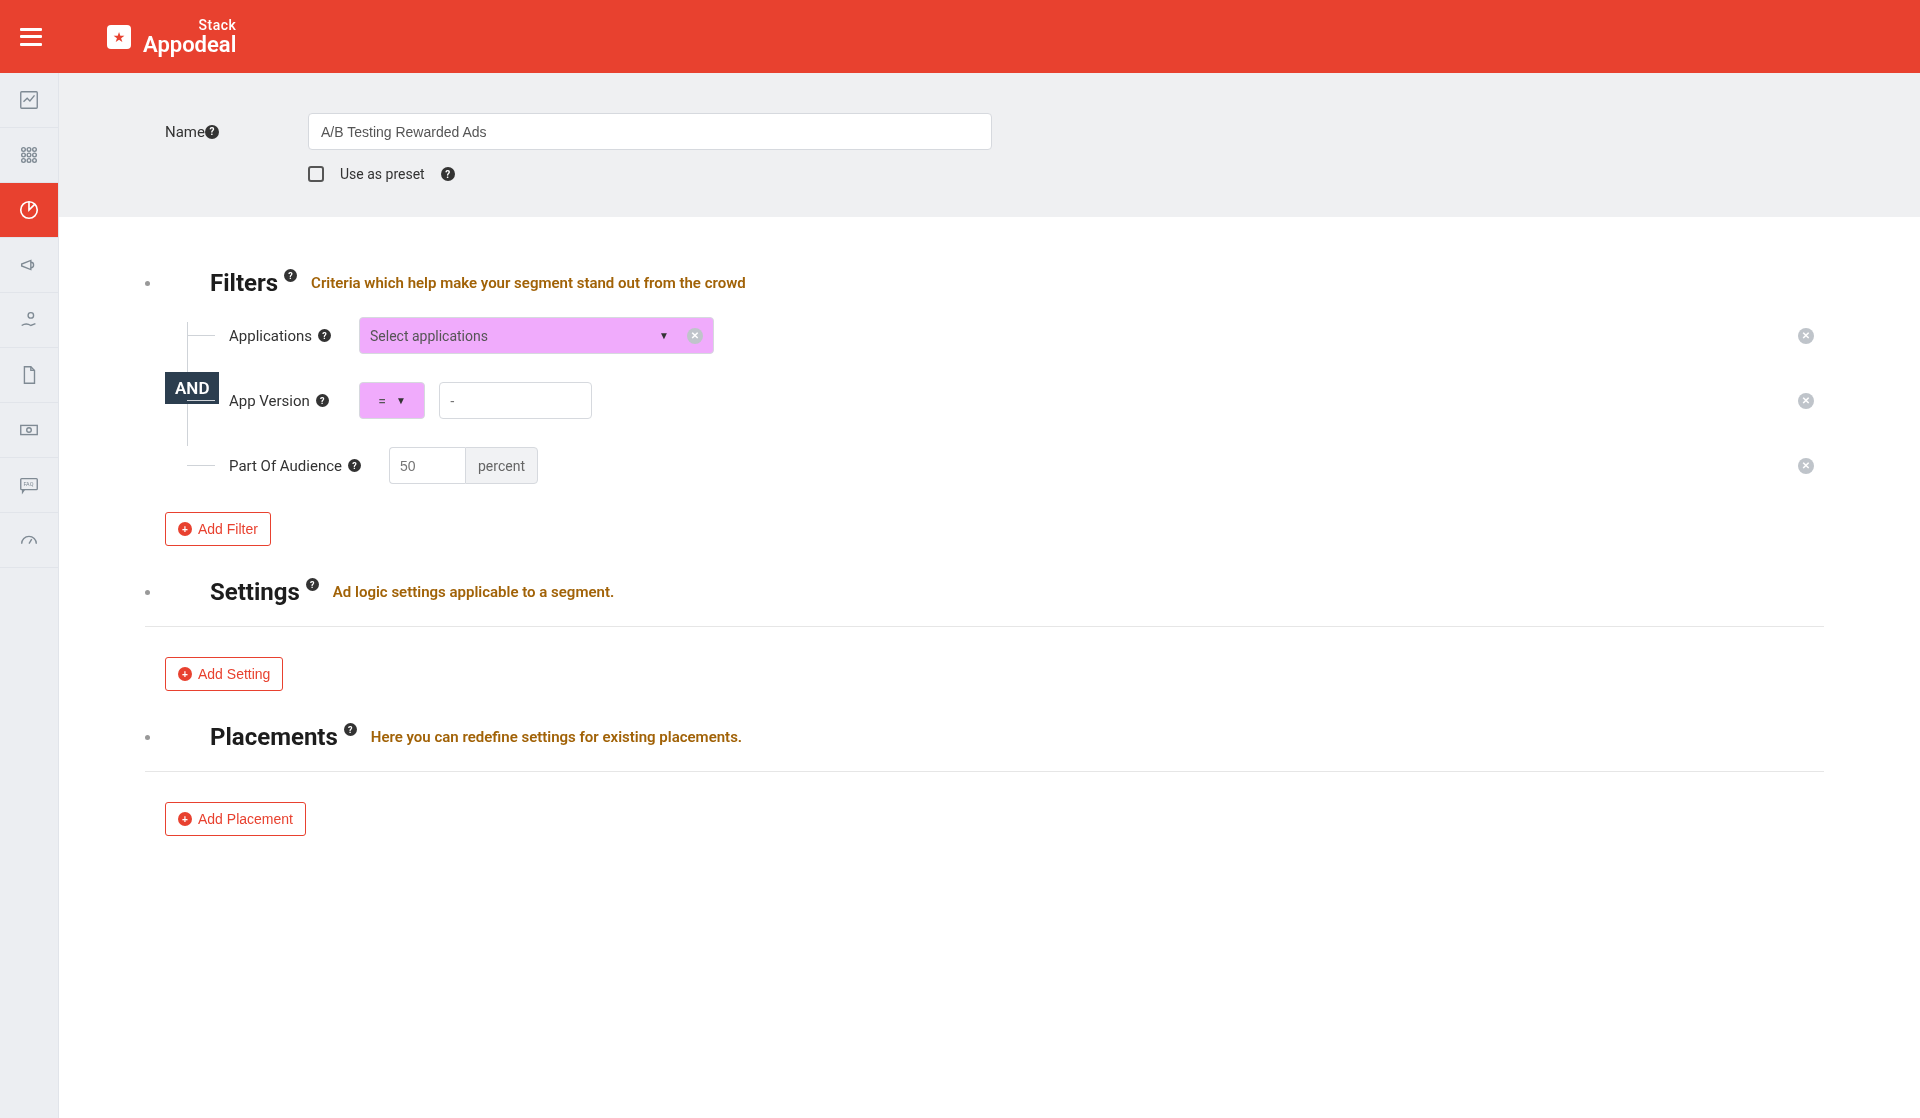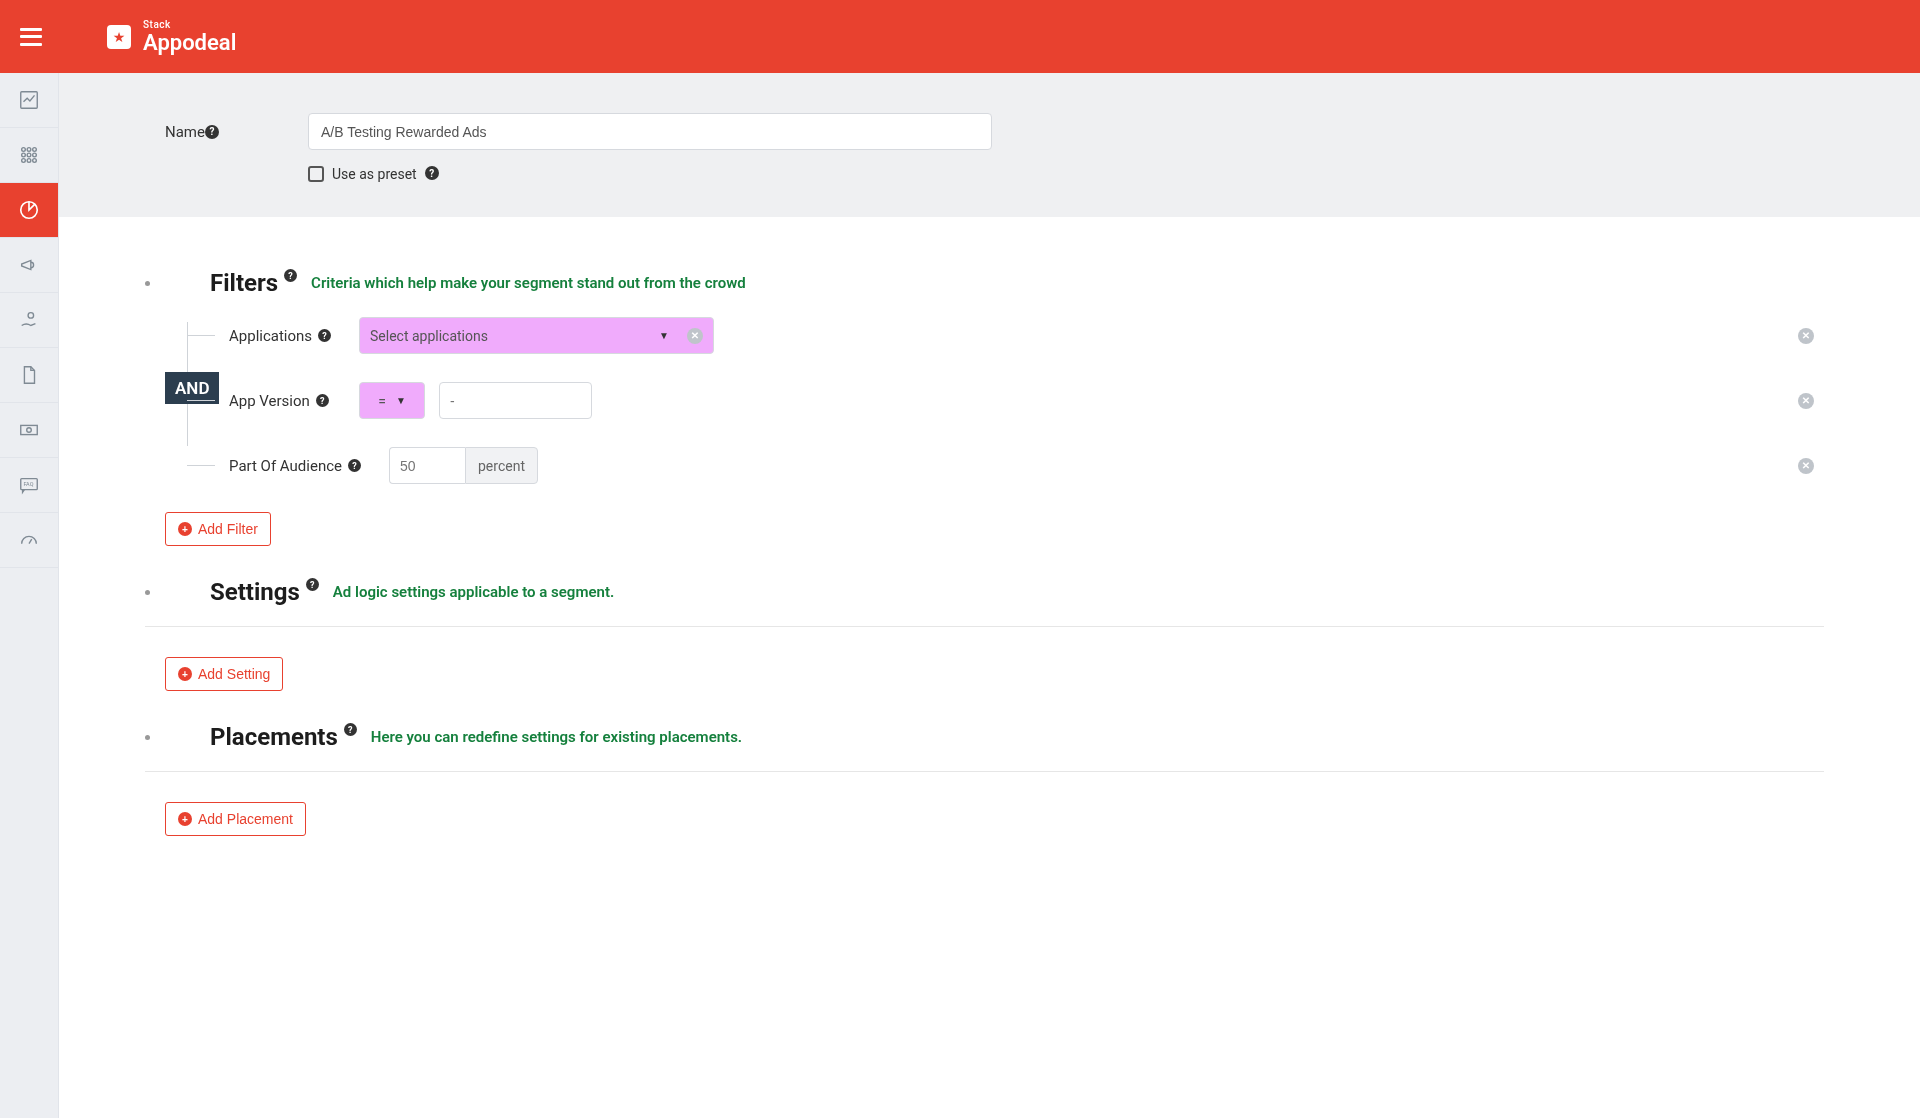--- a/index.html
+++ b/index.html
@@ -25,21 +25,21 @@
   margin-right: 65px;
 }
 .hamburger span { height: 3px; background: #fff; border-radius: 1px; }
 .logo-block { display: flex; align-items: center; gap: 12px; }
 .logo-icon {
   width: 24px; height: 24px; background: #fff; border-radius: 4px;
   display: flex; align-items: center; justify-content: center;
   color: #e8412f; font-size: 14px;
 }
 .logo-text { display:flex; flex-direction:column; line-height:1; }
-.logo-text small { color:#fff; font-size:10px; font-weight:500; letter-spacing:0.5px; }
+.logo-text small { color:#fff; font-size:14px; font-weight:500; letter-spacing:0.5px;text-align:right; }
 .logo-text strong { color:#fff; font-size:22px; font-weight:600; margin-top:2px; }
 
 
 .sidebar {
   position: fixed;
   left: 0; top: 73px; bottom: 0;
   width: 59px;
   background: #eceef2;
   border-right: 1px solid #e1e4ea;
   display: flex; flex-direction: column;
@@ -82,31 +82,31 @@
 .text-input {
   width: 684px;
   height: 37px;
   border: 1px solid #d6d9de;
   border-radius: 4px;
   padding: 0 12px;
   font-size: 14px;
   color: #555;
   background:#fff;
 }
-.preset-row { padding: 16px 0 0 249px; display:flex; gap:8px; color:#333; font-size:14px; }
+.preset-row { padding: 16px 0 0 249px; display:flex; align-items:center; gap:16px; color:#333; font-size:14px; }
 .checkbox {
   width:16px; height:16px; border:2px solid #555; border-radius:3px;
 }
 
 
 .section-body { padding: 52px 96px 30px 86px; }
 .section-head { display:flex; align-items:center; gap:14px; margin-bottom: 20px; }
 .bullet { width:5px; height:5px; background:#999; border-radius:50%; margin-right:4px; }
 .section-title { font-size: 24px; font-weight:700; color:#1d1d1d; display:flex; align-items:flex-start; gap:6px;margin-left:42px; }
-.section-desc { color:#15803d; font-weight:600; font-size:15px; }
+.section-desc { color:#a16207; font-weight:600; font-size:15px; }
 
 .divider { border:none; border-top:1px solid #e6e6e6; margin: 8px 0 16px 0; }
 
 .filter-tree { position:relative; margin-left: 20px; }
 .and-badge {
   position:absolute;
   left: 0;
   top: 55px;
   background:#2c3e4f;
   color:#fff;

